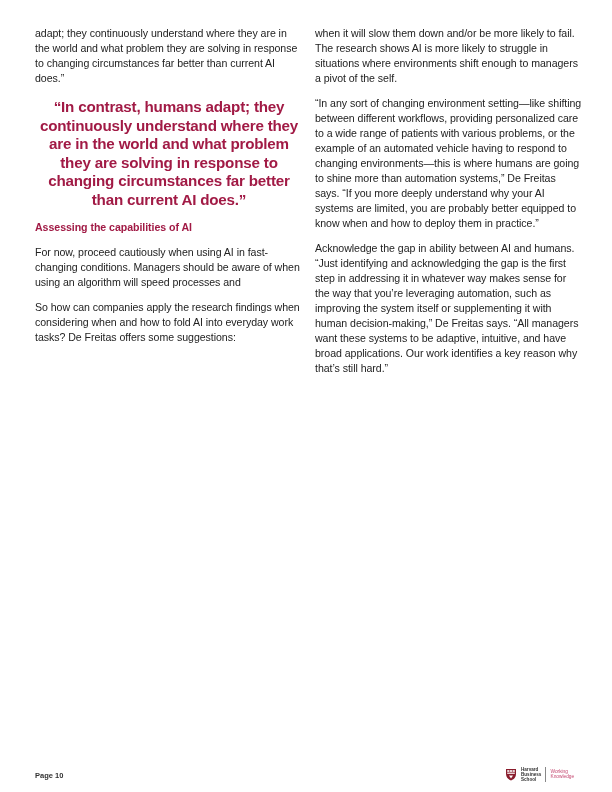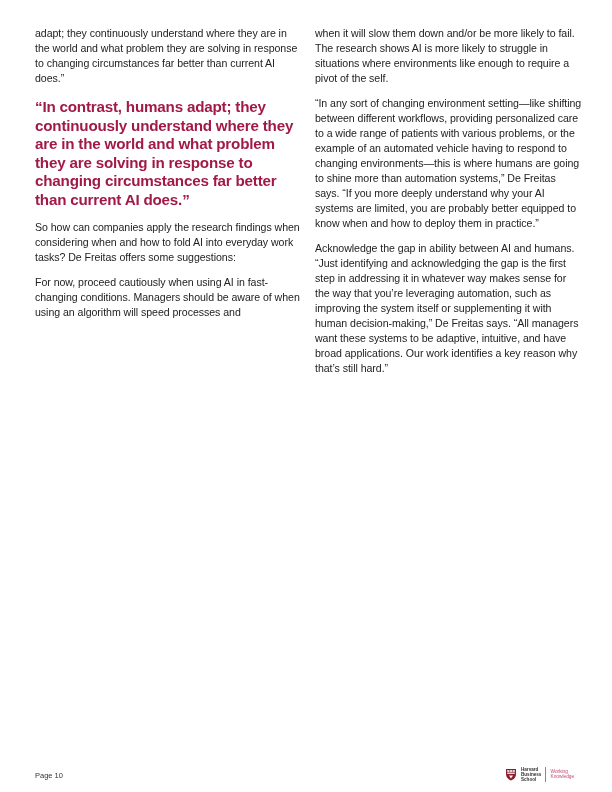--- a/index.html
+++ b/index.html
@@ -21,34 +21,36 @@
     .col-left { left: 35px; }
     .col-right { left: 315px; }
     .col p { margin-bottom: 10px; }
     .pullquote {
       color: #a11a45;
       font-weight: bold;
       font-size: 15.2px;
       line-height: 18.6px;
       letter-spacing: -0.2px;
       margin: 12px 0 16px 0;
+      text-align: center;
     }
     .section-heading {
       color: #a11a45;
       font-weight: bold;
       font-size: 10.6px;
       line-height: 15px;
       margin-bottom: 10px !important;
     }
     .footer-page {
       position: absolute;
       left: 35px;
       top: 771px;
       font-size: 7.5px;
       color: #333333;
+      font-weight: bold;
     }
     .footer-logo {
       position: absolute;
       left: 505px;
       top: 766px;
       display: flex;
       align-items: center;
       height: 16px;
     }
     .shield {
@@ -70,26 +72,27 @@
       line-height: 5.2px;
       color: #c4466f;
     }
   </style>
 </head>
 <body>
 
 <div class="col col-left">
   <p>adapt; they continuously understand where they are in the world and what problem they are solving in response to changing circumstances far better than current AI does.”</p>
   <p class="pullquote">“In contrast, humans adapt; they continuously understand where they are in the world and what problem they are solving in response to changing circumstances far better than current AI does.”</p>
+  <p class="section-heading">Assessing the capabilities of AI</p>
+  <p>For now, proceed cautiously when using AI in fast-changing conditions. Managers should be aware of when using an algorithm will speed processes and</p>
   <p>So how can companies apply the research findings when considering when and how to fold AI into everyday work tasks? De Freitas offers some suggestions:</p>
-  <p>For now, proceed cautiously when using AI in fast-changing conditions. Managers should be aware of when using an algorithm will speed processes and</p>
 </div>
 
 <div class="col col-right">
-  <p>when it will slow them down and/or be more likely to fail. The research shows AI is more likely to struggle in situations where environments like enough to require a pivot of the self.</p>
+  <p>when it will slow them down and/or be more likely to fail. The research shows AI is more likely to struggle in situations where environments shift enough to managers a pivot of the self.</p>
   <p>“In any sort of changing environment setting—like shifting between different workflows, providing personalized care to a wide range of patients with various problems, or the example of an automated vehicle having to respond to changing environments—this is where humans are going to shine more than automation systems,” De Freitas says. “If you more deeply understand why your AI systems are limited, you are probably better equipped to know when and how to deploy them in practice.”</p>
   <p>Acknowledge the gap in ability between AI and humans. “Just identifying and acknowledging the gap is the first step in addressing it in whatever way makes sense for the way that you’re leveraging automation, such as improving the system itself or supplementing it with human decision-making,” De Freitas says. “All managers want these systems to be adaptive, intuitive, and have broad applications. Our work identifies a key reason why that’s still hard.”</p>
 </div>
 
 <div class="footer-page">Page 10</div>
 
 <div class="footer-logo">
   <svg class="shield" viewBox="0 0 12 13">
     <path d="M1 1 H11 V6 C11 9.5 8.5 11.5 6 12.5 C3.5 11.5 1 9.5 1 6 Z" fill="#8a1c2c"></path>
     <rect x="2.2" y="2.2" width="2.2" height="1.6" fill="#ffffff"></rect>

